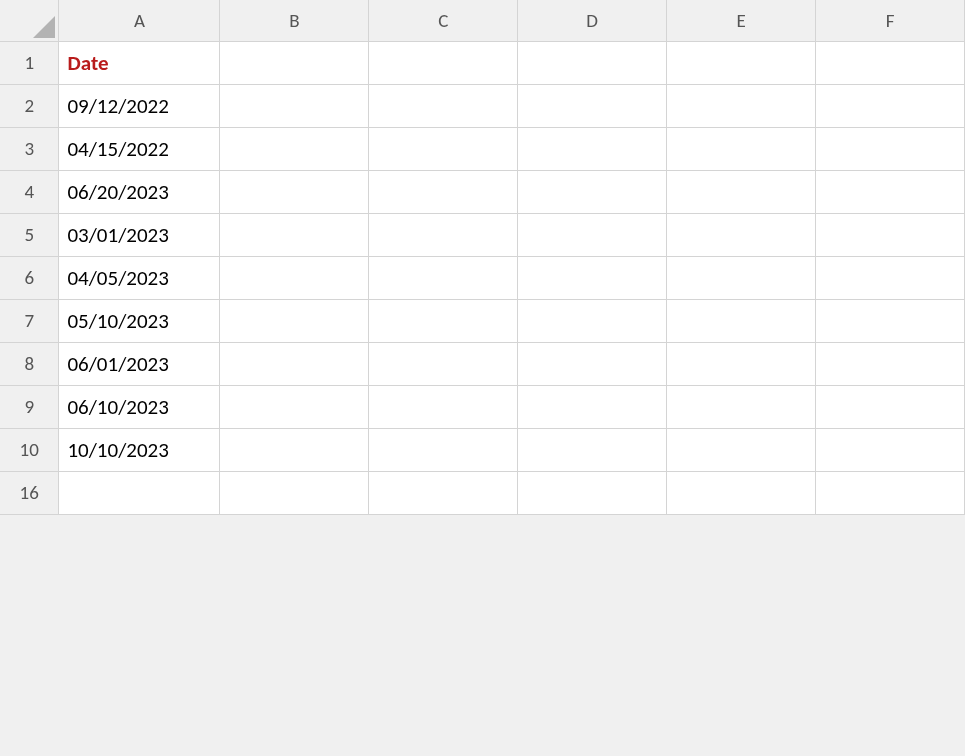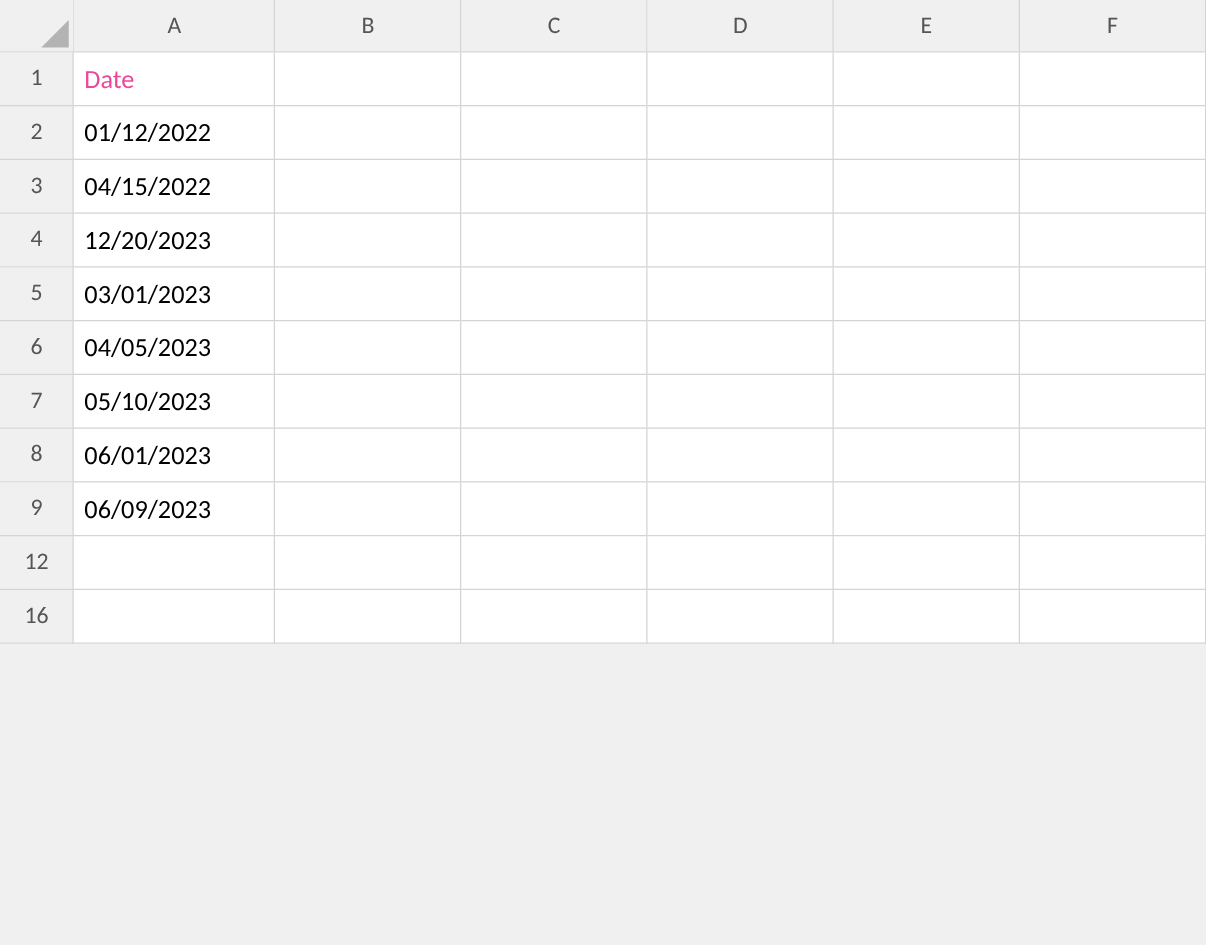--- a/index.html
+++ b/index.html
@@ -72,22 +72,22 @@
       color: #555;
       font-size: 19px;
       cursor: pointer;
     }
     .data-cell {
       background: #fff;
       padding: 0 8px;
       cursor: cell;
     }
     .bold {
-      font-weight: 400;
-      color: #ec4899;
+      font-weight: 700;
+      color: #b91c1c;
     }
     .colA { width: 161px; }
     .colB { width: 149px; }
     .colC { width: 149px; }
     .colD { width: 149px; }
     .colE { width: 149px; }
     .colF { width: 149px; }
     tr.data-row td, tr.data-row th.rowhead {
       height: 43px;
     }
@@ -112,39 +112,39 @@
       <th class="rowhead">1</th>
       <td class="data-cell bold">Date</td>
       <td class="data-cell"></td>
       <td class="data-cell"></td>
       <td class="data-cell"></td>
       <td class="data-cell"></td>
       <td class="data-cell"></td>
     </tr>
     <tr class="data-row">
       <th class="rowhead">2</th>
-      <td class="data-cell">01/12/2022</td>
+      <td class="data-cell">09/12/2022</td>
       <td class="data-cell"></td>
       <td class="data-cell"></td>
       <td class="data-cell"></td>
       <td class="data-cell"></td>
       <td class="data-cell"></td>
     </tr>
     <tr class="data-row">
       <th class="rowhead">3</th>
       <td class="data-cell">04/15/2022</td>
       <td class="data-cell"></td>
       <td class="data-cell"></td>
       <td class="data-cell"></td>
       <td class="data-cell"></td>
       <td class="data-cell"></td>
     </tr>
     <tr class="data-row">
       <th class="rowhead">4</th>
-      <td class="data-cell">12/20/2023</td>
+      <td class="data-cell">06/20/2023</td>
       <td class="data-cell"></td>
       <td class="data-cell"></td>
       <td class="data-cell"></td>
       <td class="data-cell"></td>
       <td class="data-cell"></td>
     </tr>
     <tr class="data-row">
       <th class="rowhead">5</th>
       <td class="data-cell">03/01/2023</td>
       <td class="data-cell"></td>
@@ -175,30 +175,30 @@
       <th class="rowhead">8</th>
       <td class="data-cell">06/01/2023</td>
       <td class="data-cell"></td>
       <td class="data-cell"></td>
       <td class="data-cell"></td>
       <td class="data-cell"></td>
       <td class="data-cell"></td>
     </tr>
     <tr class="data-row">
       <th class="rowhead">9</th>
-      <td class="data-cell">06/09/2023</td>
-      <td class="data-cell"></td>
-      <td class="data-cell"></td>
-      <td class="data-cell"></td>
-      <td class="data-cell"></td>
-      <td class="data-cell"></td>
-    </tr>
-    <tr class="data-row">
-      <th class="rowhead">12</th>
-      <td class="data-cell"></td>
+      <td class="data-cell">06/10/2023</td>
+      <td class="data-cell"></td>
+      <td class="data-cell"></td>
+      <td class="data-cell"></td>
+      <td class="data-cell"></td>
+      <td class="data-cell"></td>
+    </tr>
+    <tr class="data-row">
+      <th class="rowhead">10</th>
+      <td class="data-cell">10/10/2023</td>
       <td class="data-cell"></td>
       <td class="data-cell"></td>
       <td class="data-cell"></td>
       <td class="data-cell"></td>
       <td class="data-cell"></td>
     </tr>
     <tr class="data-row">
       <th class="rowhead">16</th>
       <td class="data-cell"></td>
       <td class="data-cell"></td>

